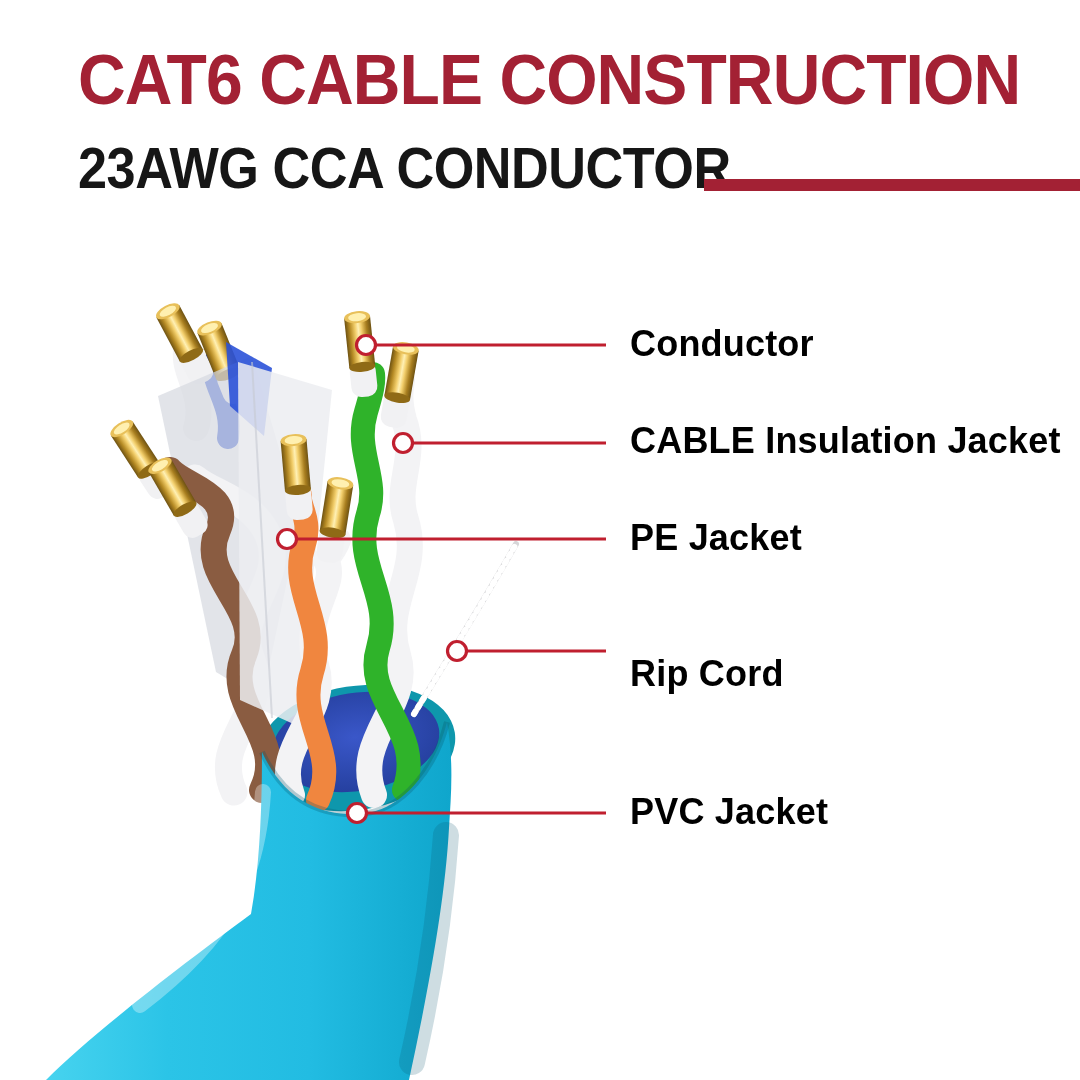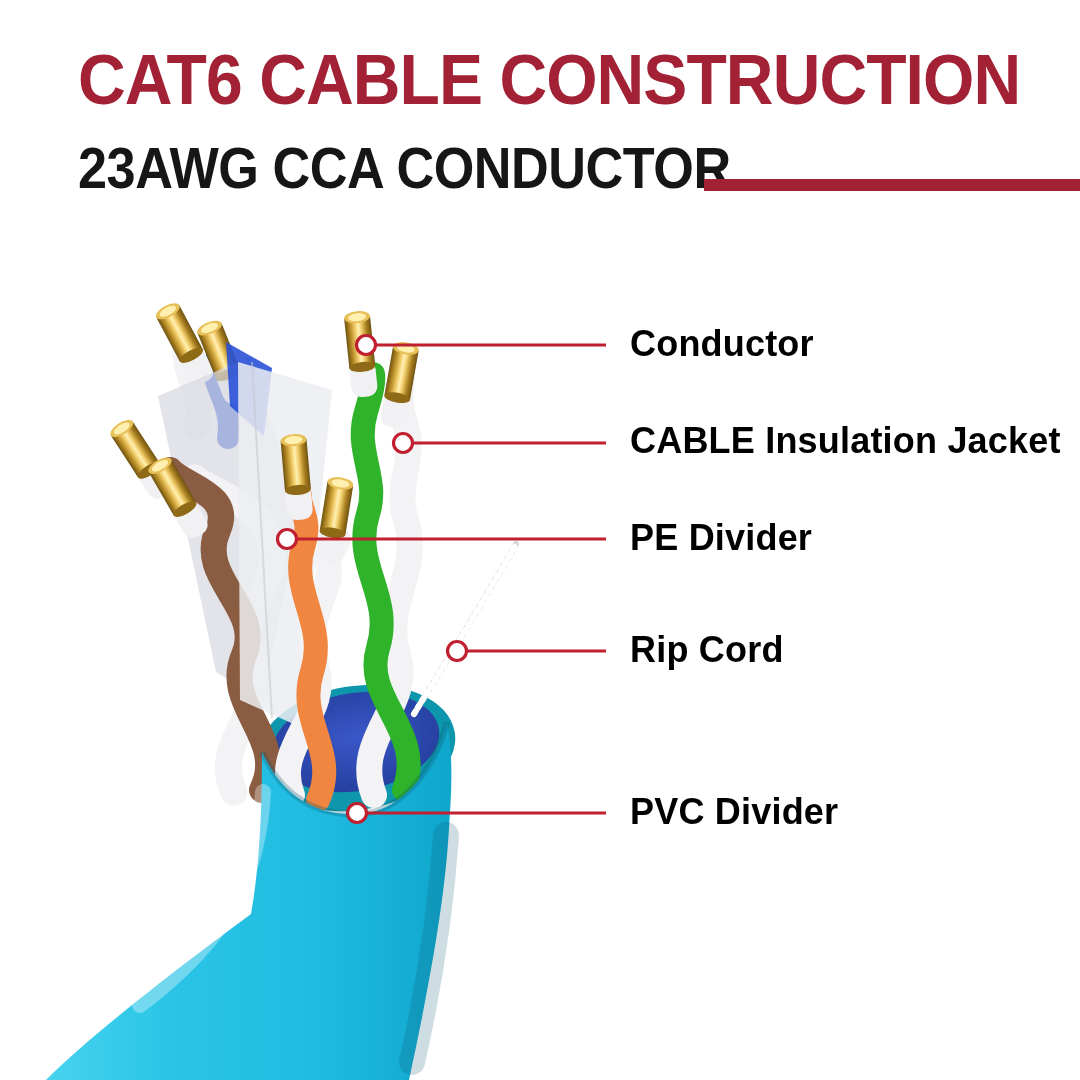--- a/index.html
+++ b/index.html
@@ -20,21 +20,21 @@
   .accent-line{
     position:absolute;left:704px;top:179px;width:376px;height:12px;
     background:#A32134;
   }
   .illustration-svg{position:absolute;left:0;top:0;z-index:1;}
   .callout-label{
     position:absolute;left:630px;transform:translateY(-50%);
     font-size:36px;font-weight:600;color:#000000;letter-spacing:.2px;
     white-space:nowrap;z-index:2;
   }
-  .cl-0{top:344px}.cl-1{top:441px}.cl-2{top:538px}.cl-3{top:650px}.cl-4{top:812px}
+  .cl-0{top:344px}.cl-1{top:441px}.cl-2{top:538px}.cl-3{top:674px}.cl-4{top:812px}
 </style>
 </head>
 <body>
 
 <h1 class="page-title">CAT6 CABLE CONSTRUCTION</h1>
 <h2 class="page-subtitle">23AWG CCA CONDUCTOR</h2>
 <div class="accent-line"></div>
 
 <svg class="illustration-svg" width="1080" height="1080" viewBox="0 0 1080 1080">
   <defs>
@@ -148,15 +148,15 @@
     <circle cx="366" cy="345" r="9.5"></circle>
     <circle cx="403" cy="443" r="9.5"></circle>
     <circle cx="287" cy="539" r="9.5"></circle>
     <circle cx="457" cy="651" r="9.5"></circle>
     <circle cx="357" cy="813" r="9.5"></circle>
   </g>
 </svg>
 
 <div class="callout-label cl-0">Conductor</div>
 <div class="callout-label cl-1">CABLE Insulation Jacket</div>
-<div class="callout-label cl-2">PE Divider</div>
+<div class="callout-label cl-2">PE Jacket</div>
 <div class="callout-label cl-3">Rip Cord</div>
-<div class="callout-label cl-4">PVC Divider</div>
+<div class="callout-label cl-4">PVC Jacket</div>
 
 </body></html>

